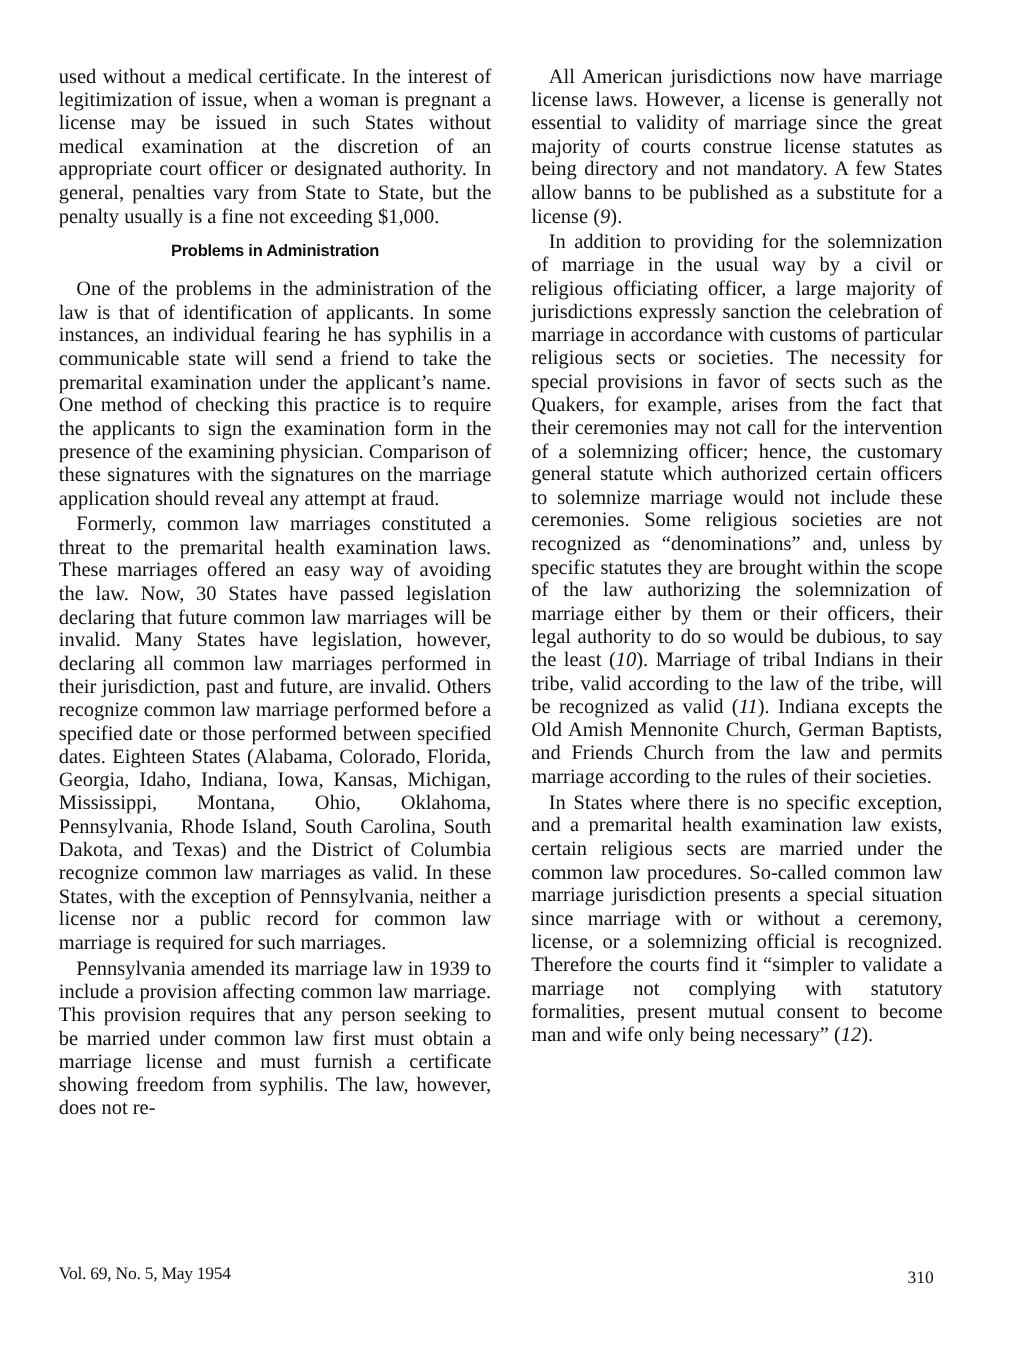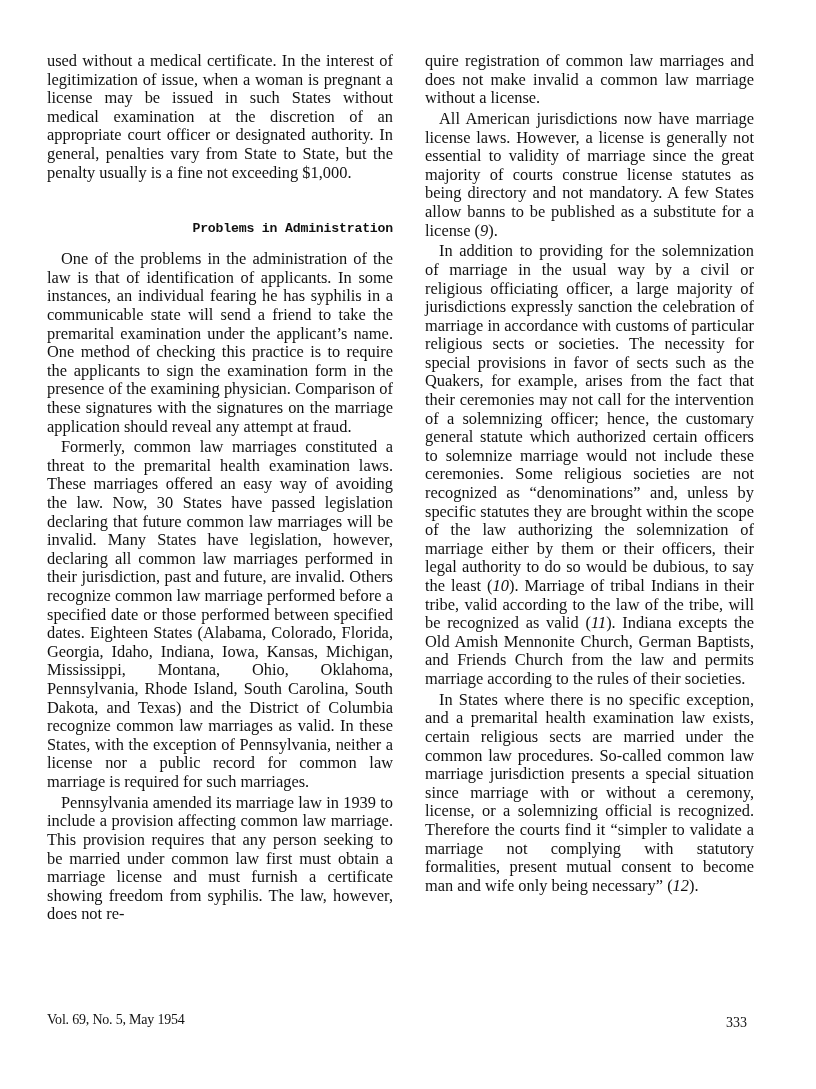--- a/index.html
+++ b/index.html
@@ -32,28 +32,28 @@
     .col-left { left: 47px; width: 346px; }
     .col-right { left: 425px; width: 329px; }
 
     .para {
       margin: 0 0 2.2px 0;
       text-indent: 14px;
     }
     .para.continued { text-indent: 0; }
 
     .section-heading {
-      font-family: Liberation Mono, monospace;
+      font-family: Liberation Sans, sans-serif;
       font-weight: bold;
       font-size: 13.2px;
       line-height: 16px;
       letter-spacing: -0.2px;
-      margin: 39px 0 13px 0;
+      margin: 11px 0 13px 0;
       text-indent: 0;
-      text-align: right;
+      text-align: center;
     }
 
     .ref { font-style: italic; }
 
     .footer {
       position: absolute;
       top: 1012px;
       left: 47px;
       width: 700px;
       height: 20px;
@@ -84,28 +84,27 @@
     <h3 class="section-heading">Problems in Administration</h3>
 
     <p class="para">One of the problems in the administration of the law is that of identification of applicants. In some instances, an individual fearing he has syphilis in a communicable state will send a friend to take the premarital examination under the applicant’s name.  One method of checking this practice is to require the applicants to sign the examination form in the presence of the examining physician.  Comparison of these signatures with the signatures on the marriage application should reveal any attempt at fraud.</p>
 
     <p class="para">Formerly, common law marriages constituted a threat to the premarital health examination laws.  These marriages offered an easy way of avoiding the law.  Now, 30 States have passed legislation declaring that future common law marriages will be invalid.  Many States have legislation, however, declaring all common law marriages performed in their jurisdiction, past and future, are invalid.  Others recognize common law marriage performed before a specified date or those performed between specified dates. Eighteen States (Alabama, Colorado, Florida, Georgia, Idaho, Indiana, Iowa, Kansas, Michigan, Mississippi, Montana, Ohio, Oklahoma, Pennsylvania, Rhode Island, South Carolina, South Dakota, and Texas) and the District of Columbia recognize common law marriages as valid.  In these States, with the exception of Pennsylvania, neither a license nor a public record for common law marriage is required for such marriages.</p>
 
     <p class="para">Pennsylvania amended its marriage law in 1939 to include a provision affecting common law marriage.  This provision requires that any person seeking to be married under common law first must obtain a marriage license and must furnish a certificate showing freedom from syphilis.  The law, however, does not re-</p>
   </div>
 
   <div class="column col-right">
-    <p class="para continued">quire registration of common law marriages and does not make invalid a common law marriage without a license.</p>
 
     <p class="para"><span>All American jurisdictions now have marriage license laws.  However, a license is generally not essential to validity of marriage since the great majority of courts construe license statutes as being directory and not mandatory. A few States allow banns to be published as a substitute for a license (</span><span class="ref">9</span><span>).</span></p>
 
     <p class="para"><span>In addition to providing for the solemnization of marriage in the usual way by a civil or religious officiating officer, a large majority of jurisdictions expressly sanction the celebration of marriage in accordance with customs of particular religious sects or societies.  The necessity for special provisions in favor of sects such as the Quakers, for example, arises from the fact that their ceremonies may not call for the intervention of a solemnizing officer; hence, the customary general statute which authorized certain officers to solemnize marriage would not include these ceremonies.  Some religious societies are not recognized as “denominations” and, unless by specific statutes they are brought within the scope of the law authorizing the solemnization of marriage either by them or their officers, their legal authority to do so would be dubious, to say the least (</span><span class="ref">10</span><span>).  Marriage of tribal Indians in their tribe, valid according to the law of the tribe, will be recognized as valid (</span><span class="ref">11</span><span>).  Indiana excepts the Old Amish Mennonite Church, German Baptists, and Friends Church from the law and permits marriage according to the rules of their societies.</span></p>
 
     <p class="para"><span>In States where there is no specific exception, and a premarital health examination law exists, certain religious sects are married under the common law procedures.  So-called common law marriage jurisdiction presents a special situation since marriage with or without a ceremony, license, or a solemnizing official is recognized.  Therefore the courts find it “simpler to validate a marriage not complying with statutory formalities, present mutual consent to become man and wife only being necessary” (</span><span class="ref">12</span><span>).</span></p>
 
   </div>
 
   <div class="footer">
     <span class="footer-journal">Vol. 69, No. 5, May 1954</span>
-    <span class="footer-page">333</span>
+    <span class="footer-page">310</span>
   </div>
 
 </div>
 
 </body></html>

